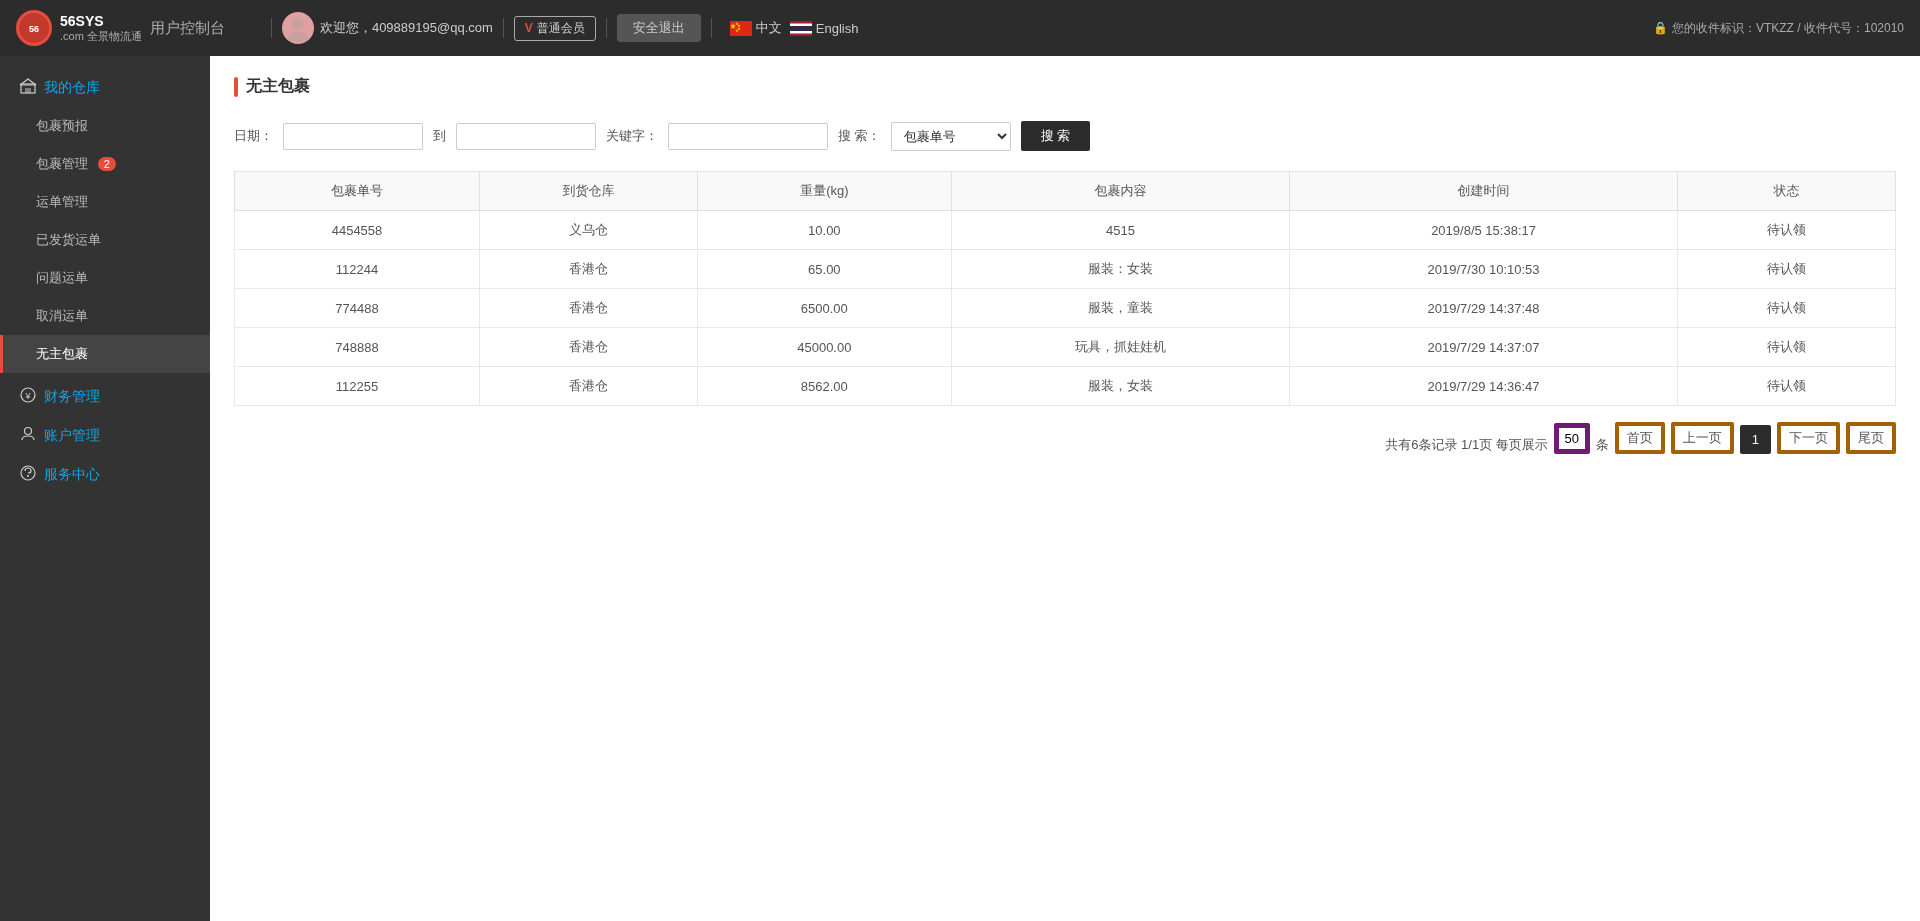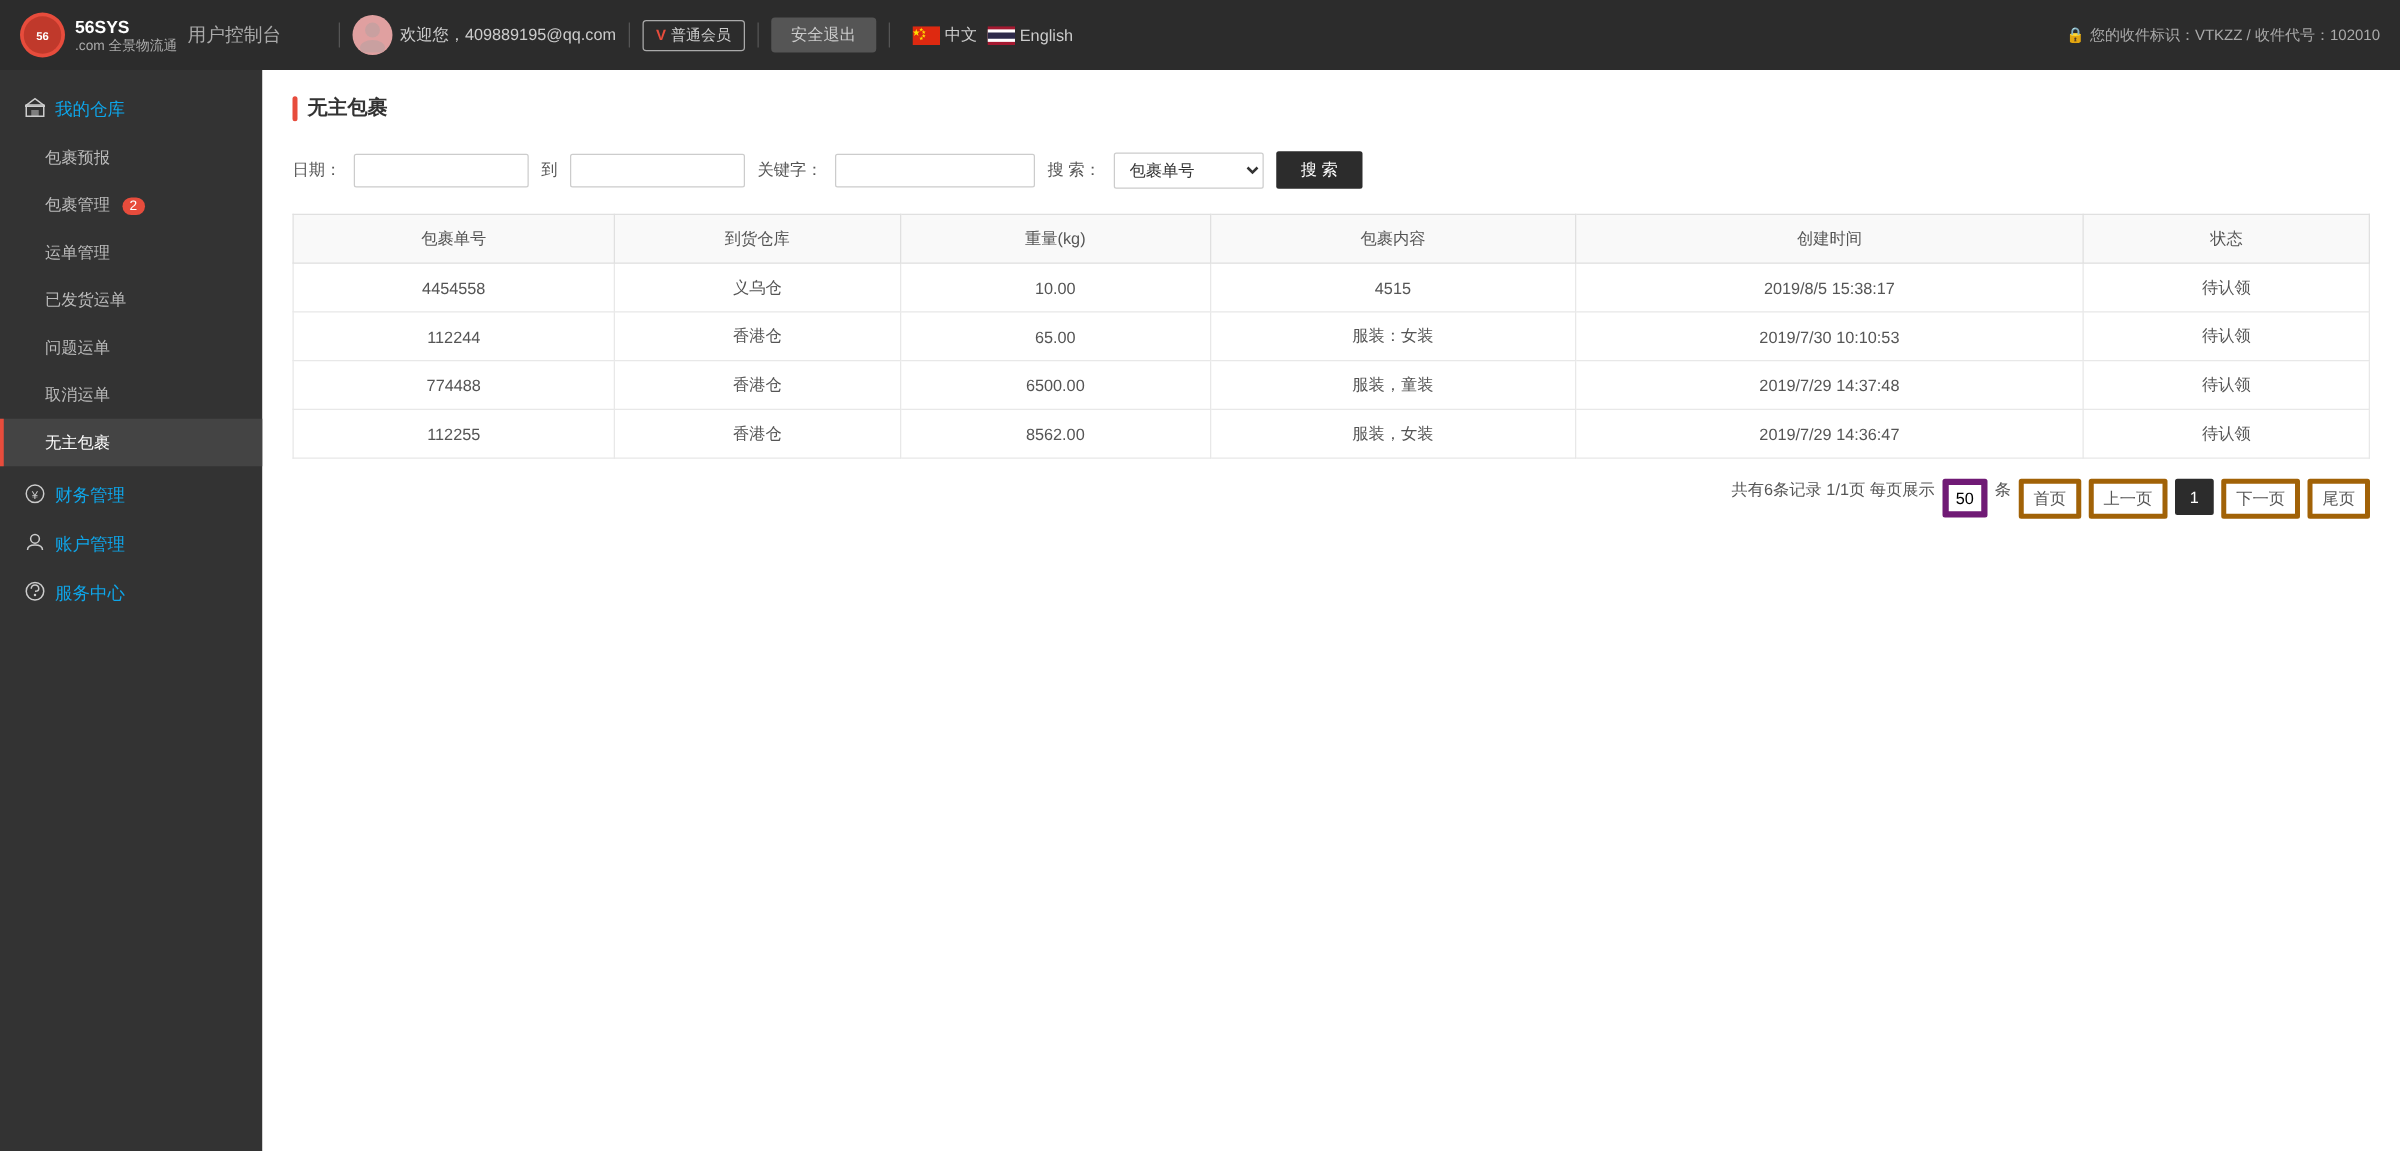--- a/index.html
+++ b/index.html
@@ -177,21 +177,21 @@
       color: #333;
     }
     .search-btn {
       background: #2c2c2c;
       color: white;
       border: none;
       padding: 6px 20px;
       border-radius: 2px;
       cursor: pointer;
       font-size: 13px;
-      font-family: Liberation Sans, sans-serif;
+      font-family: Liberation Serif, serif;
     }
 
     
     .data-table {
       width: 100%;
       border-collapse: collapse;
       font-size: 13px;
     }
     .data-table th {
       background: #f9f9f9;
@@ -206,21 +206,21 @@
       padding: 10px 27px;
       text-align: center;
       color: #555;
     }
     .link-cell { color: #e74c3c; cursor: pointer; }
     .status-cell { color: #555; }
 
     
     .pagination {
       display: flex;
-      align-items: flex-start;
+      align-items: flex-end;
       justify-content: flex-end;
       gap: 6px;
       margin-top: 16px;
       font-size: 13px;
       color: #555;
     }
     .pagination-info { color: #555; }
     .page-btn {
       border: 4px solid #a16207;
       background: white;
@@ -444,20 +444,28 @@
             </tr>
             <tr>
               <td>774488</td>
               <td>香港仓</td>
               <td>6500.00</td>
               <td>服装，童装</td>
               <td>2019/7/29 14:37:48</td>
               <td class="status-cell">待认领</td>
             </tr>
             <tr>
+              <td>748888</td>
+              <td>香港仓</td>
+              <td>45000.00</td>
+              <td>玩具，抓娃娃机</td>
+              <td>2019/7/29 14:37:07</td>
+              <td class="status-cell">待认领</td>
+            </tr>
+            <tr>
               <td class="link-cell">112255</td>
               <td>香港仓</td>
               <td>8562.00</td>
               <td>服装，女装</td>
               <td>2019/7/29 14:36:47</td>
               <td class="status-cell">待认领</td>
             </tr>
           </tbody>
       </table>
 

